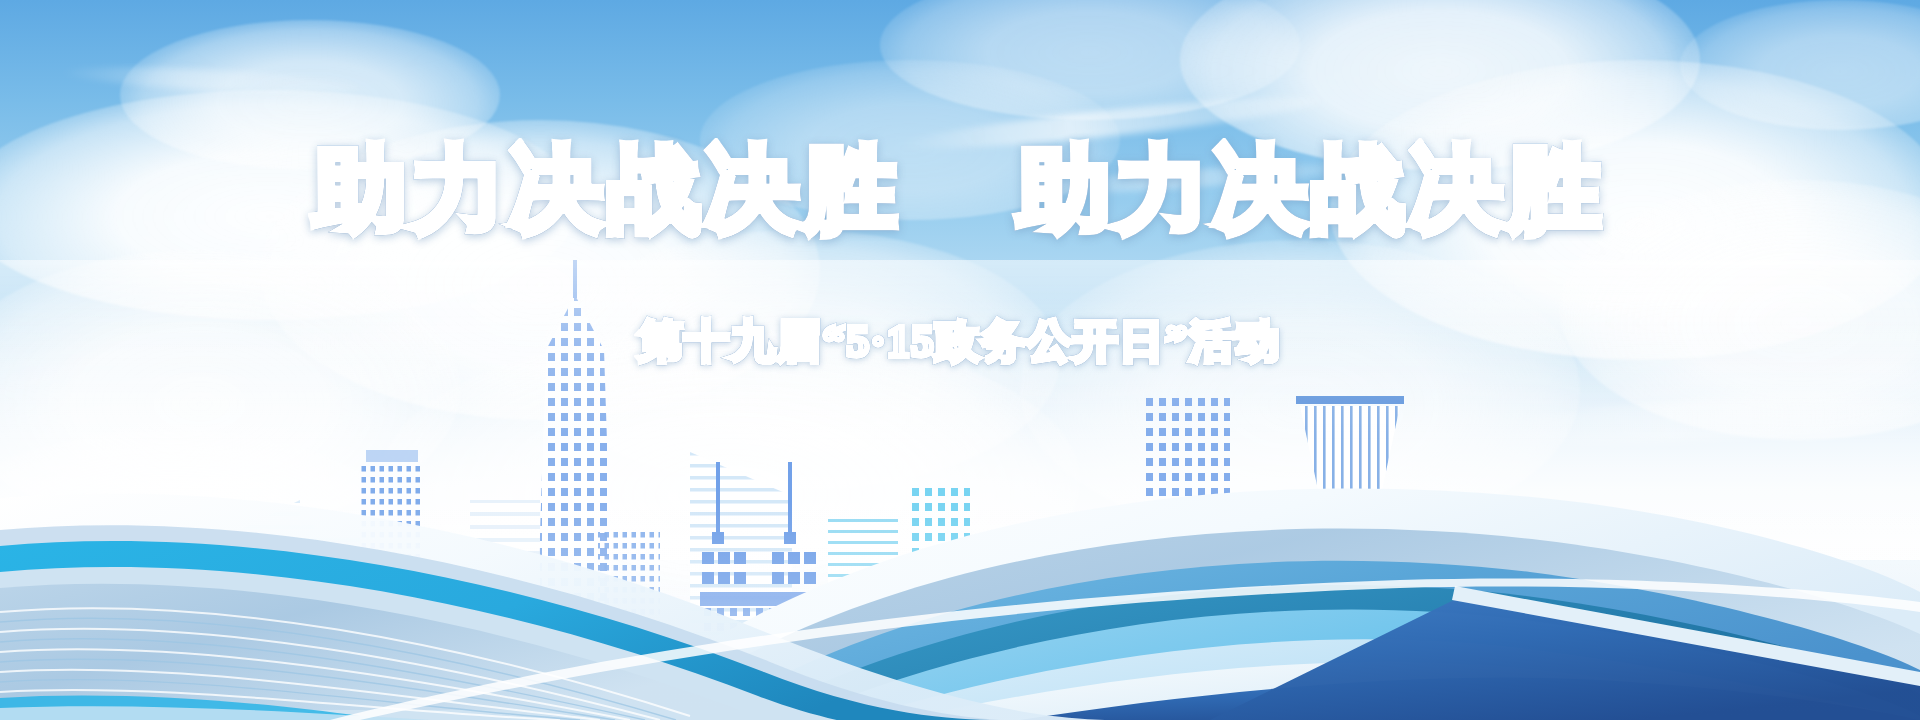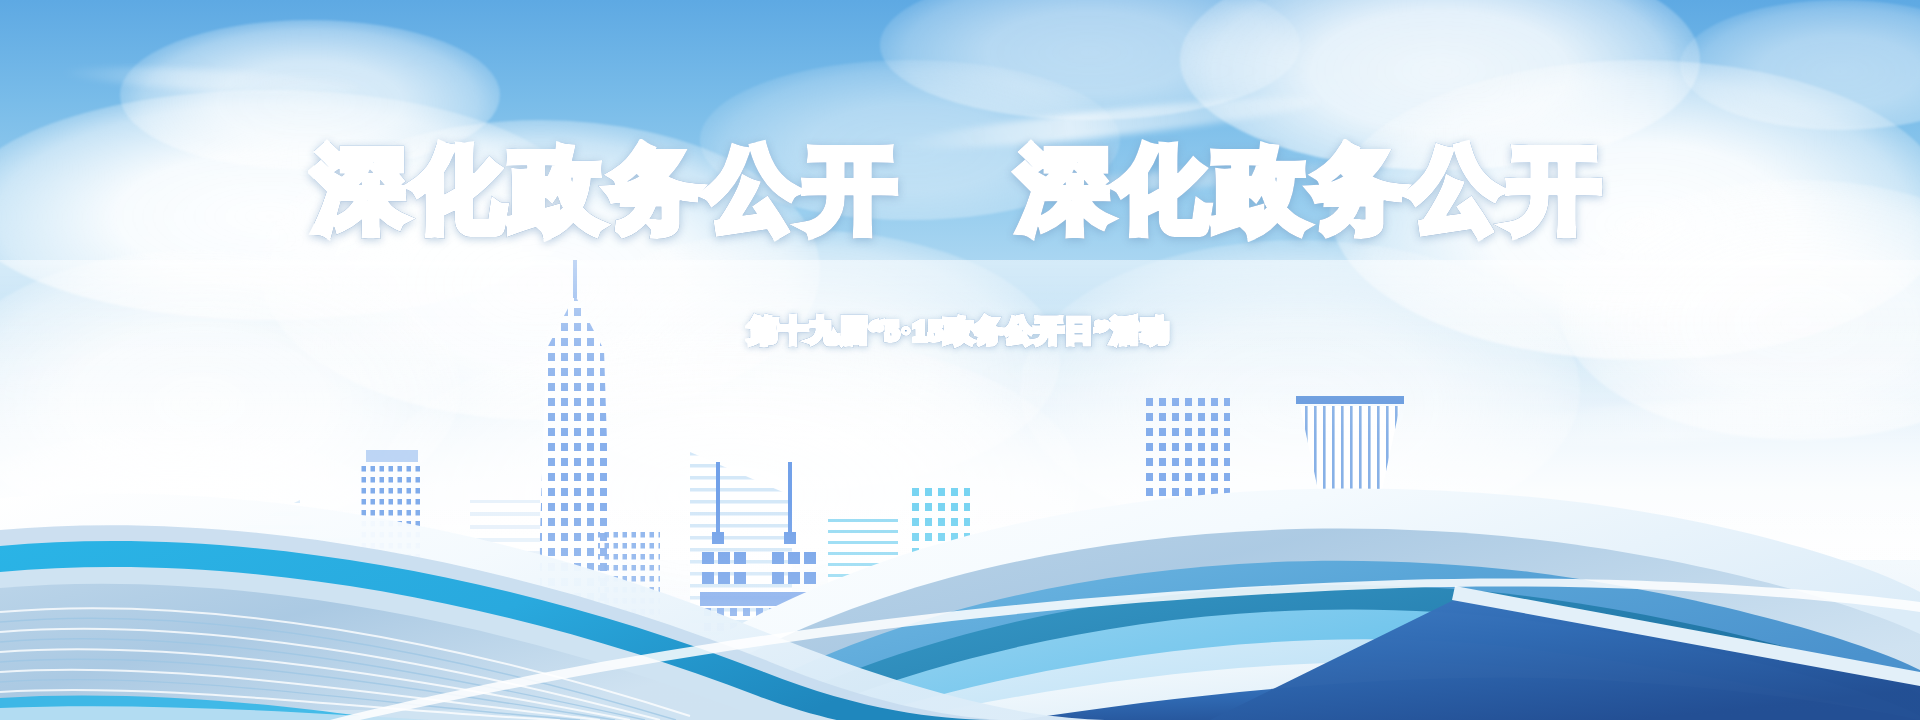--- a/index.html
+++ b/index.html
@@ -91,21 +91,21 @@
   }
   .subtitle-wrap {
     position:absolute; left:0; right:0; top:312px;
     text-align:center;
     z-index:30;
   }
   #subTitle {
     display:inline-block;
     font-family:"Liberation Serif", serif;
     font-weight:bold;
-    font-size:28px;
+    font-size:44px;
     letter-spacing:2px;
     color:#2f6eb5;
     background:linear-gradient(180deg,#3d7fc4 0%, #2e6cb2 50%, #2a639f 100%);
     -webkit-background-clip:text;
     background-clip:text;
     -webkit-text-fill-color:transparent;
     paint-order:stroke fill;
     -webkit-text-stroke:6px #ffffff;
     filter:drop-shadow(0 1px 3px rgba(110,150,190,.4));
     white-space:pre;
@@ -332,21 +332,21 @@
         <path d="M1084,624 A102,102 0 0 1 1186,522"></path>
       </g>
     </g>
 
     <rect x="0" y="300" width="1920" height="220" fill="url(#fadeDown)"></rect>
 
     <rect x="0" y="60" width="1920" height="180" fill="url(#fadeUp)" opacity=".55"></rect>
   </svg>
 
   <div class="title-wrap">
-    <div id="mainTitle">深化政务公开    深化政务公开</div>
+    <div id="mainTitle">助力决战决胜    助力决战决胜</div>
   </div>
 
   <div class="subtitle-wrap">
     <div id="subTitle">第十九届“5·15政务公开日”活动</div>
   </div>
 
   <svg id="waves" viewBox="0 0 1920 340" preserveAspectRatio="none">
     <defs>
       <linearGradient id="gWhite" x1="0" y1="0" x2="1" y2="0.5">
         <stop offset="0%" stop-color="#ffffff"></stop>

